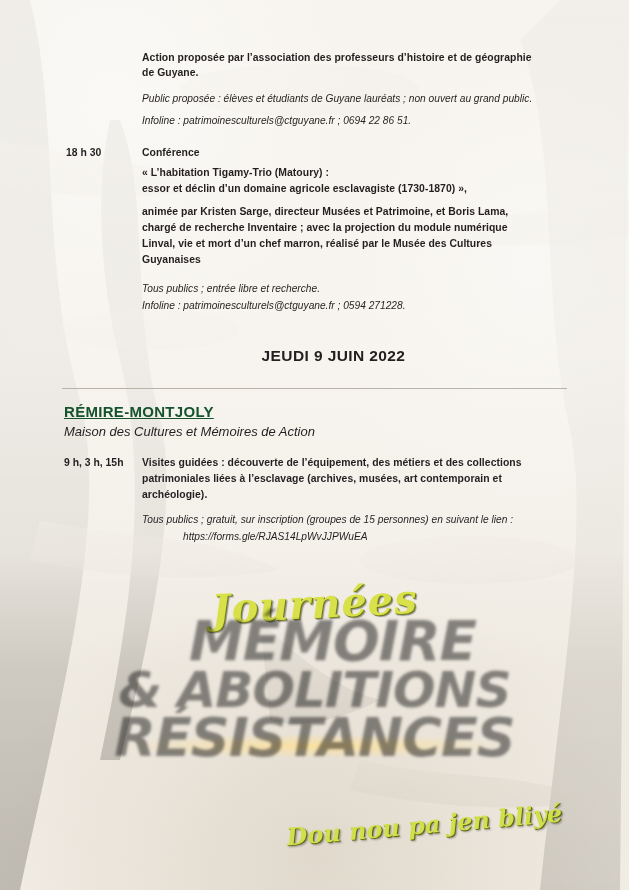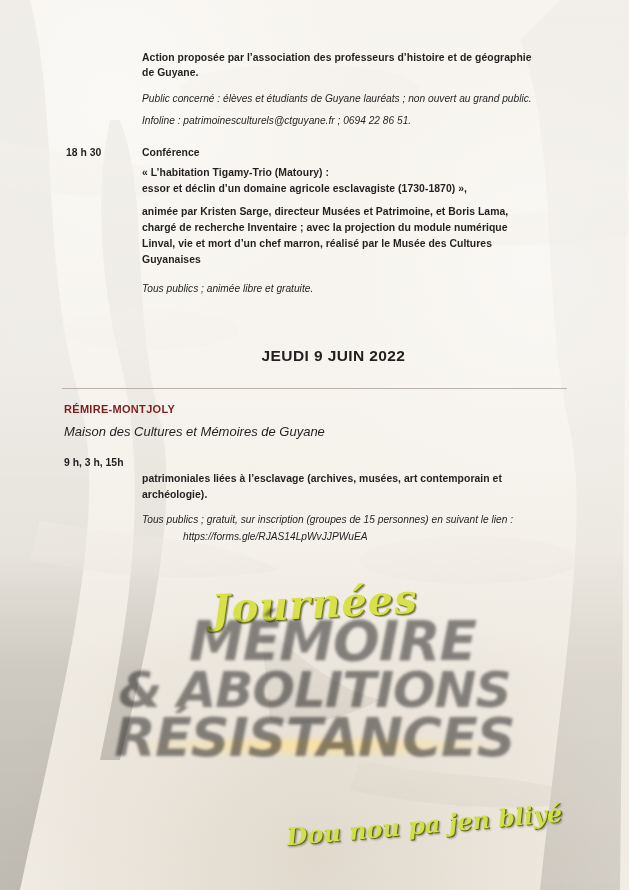--- a/index.html
+++ b/index.html
@@ -76,23 +76,24 @@
     font-weight: bold;
     font-size: 15.5px;
     letter-spacing: 0.4px;
     color: #231f20;
     padding-left: 19px;
   }
 
   .city {
     position: absolute;
     font-weight: bold;
-    font-size: 11px;
+    font-size: 15px;
     letter-spacing: 0.3px;
-    color: #7f1d1d;
+    color: #14532d;
+    text-decoration: underline;
   }
   .venue {
     position: absolute;
     font-style: italic;
     font-size: 13px;
     color: #231f20;
   }
 
   .hr {
     position: absolute;
@@ -202,43 +203,45 @@
     <ellipse cx="470" cy="560" rx="110" ry="24"></ellipse>
   </g>
 </svg>
 
 <div class="veil"></div>
 
 <div class="page">
 
   <div class="block b" style="left:142px; top:50px;">Action proposée par l’association des professeurs d’histoire et de géographie</div>
   <div class="block b" style="left:142px; top:65px;">de Guyane.</div>
-  <div class="block i" style="left:142px; top:91px;">Public concerné : élèves et étudiants de Guyane lauréats ; non ouvert au grand public.</div>
+  <div class="block i" style="left:142px; top:91px;">Public proposée : élèves et étudiants de Guyane lauréats ; non ouvert au grand public.</div>
   <div class="block i" style="left:142px; top:113px;">Infoline : patrimoinesculturels@ctguyane.fr ; 0694 22 86 51.</div>
 
   <div class="block time" style="left:66px; top:145px;">18 h 30</div>
   <div class="block b" style="left:142px; top:145px;">Conférence</div>
   <div class="block b" style="left:142px; top:165px;">« L’habitation Tigamy-Trio (Matoury) :</div>
   <div class="block b" style="left:142px; top:181px;">essor et déclin d’un domaine agricole esclavagiste (1730-1870) »,</div>
 
   <div class="block b" style="left:142px; top:204px;">animée par Kristen Sarge, directeur Musées et Patrimoine, et Boris Lama,</div>
   <div class="block b" style="left:142px; top:220px;">chargé de recherche Inventaire ; avec la projection du module numérique</div>
   <div class="block b" style="left:142px; top:236px;">Linval, vie et mort d’un chef marron, réalisé par le Musée des Cultures</div>
   <div class="block b" style="left:142px; top:252px;">Guyanaises</div>
 
-  <div class="block i" style="left:142px; top:281px;">Tous publics ; animée libre et gratuite.</div>
+  <div class="block i" style="left:142px; top:281px;">Tous publics ; entrée libre et recherche.</div>
+  <div class="block i" style="left:142px; top:298px;">Infoline : patrimoinesculturels@ctguyane.fr ; 0594 271228.</div>
 
   <div class="center-date" style="top:347px;">JEUDI 9 JUIN 2022</div>
 
   <div class="hr" style="top:388px;"></div>
 
   <div class="city" style="left:64px; top:403px;">RÉMIRE-MONTJOLY</div>
-  <div class="venue" style="left:64px; top:424px;">Maison des Cultures et Mémoires de Guyane</div>
+  <div class="venue" style="left:64px; top:424px;">Maison des Cultures et Mémoires de Action</div>
 
   <div class="block time" style="left:64px; top:455px;">9 h, 3 h, 15h</div>
+  <div class="block b" style="left:142px; top:455px;">Visites guidées : découverte de l’équipement, des métiers et des collections</div>
   <div class="block b" style="left:142px; top:471px;">patrimoniales liées à l’esclavage (archives, musées, art contemporain et</div>
   <div class="block b" style="left:142px; top:487px;">archéologie).</div>
 
   <div class="block i" style="left:142px; top:512px;">Tous publics ; gratuit, sur inscription (groupes de 15 personnes) en suivant le lien :</div>
   <div class="block i" style="left:142px; top:529px;margin-left:41px;">https://forms.gle/RJAS14LpWvJJPWuEA</div>
 
   <div class="logo-wrap">
     <div class="logo-journees">Journées</div>
     <div class="logo-stack">
       <div class="logo-glow"></div>

